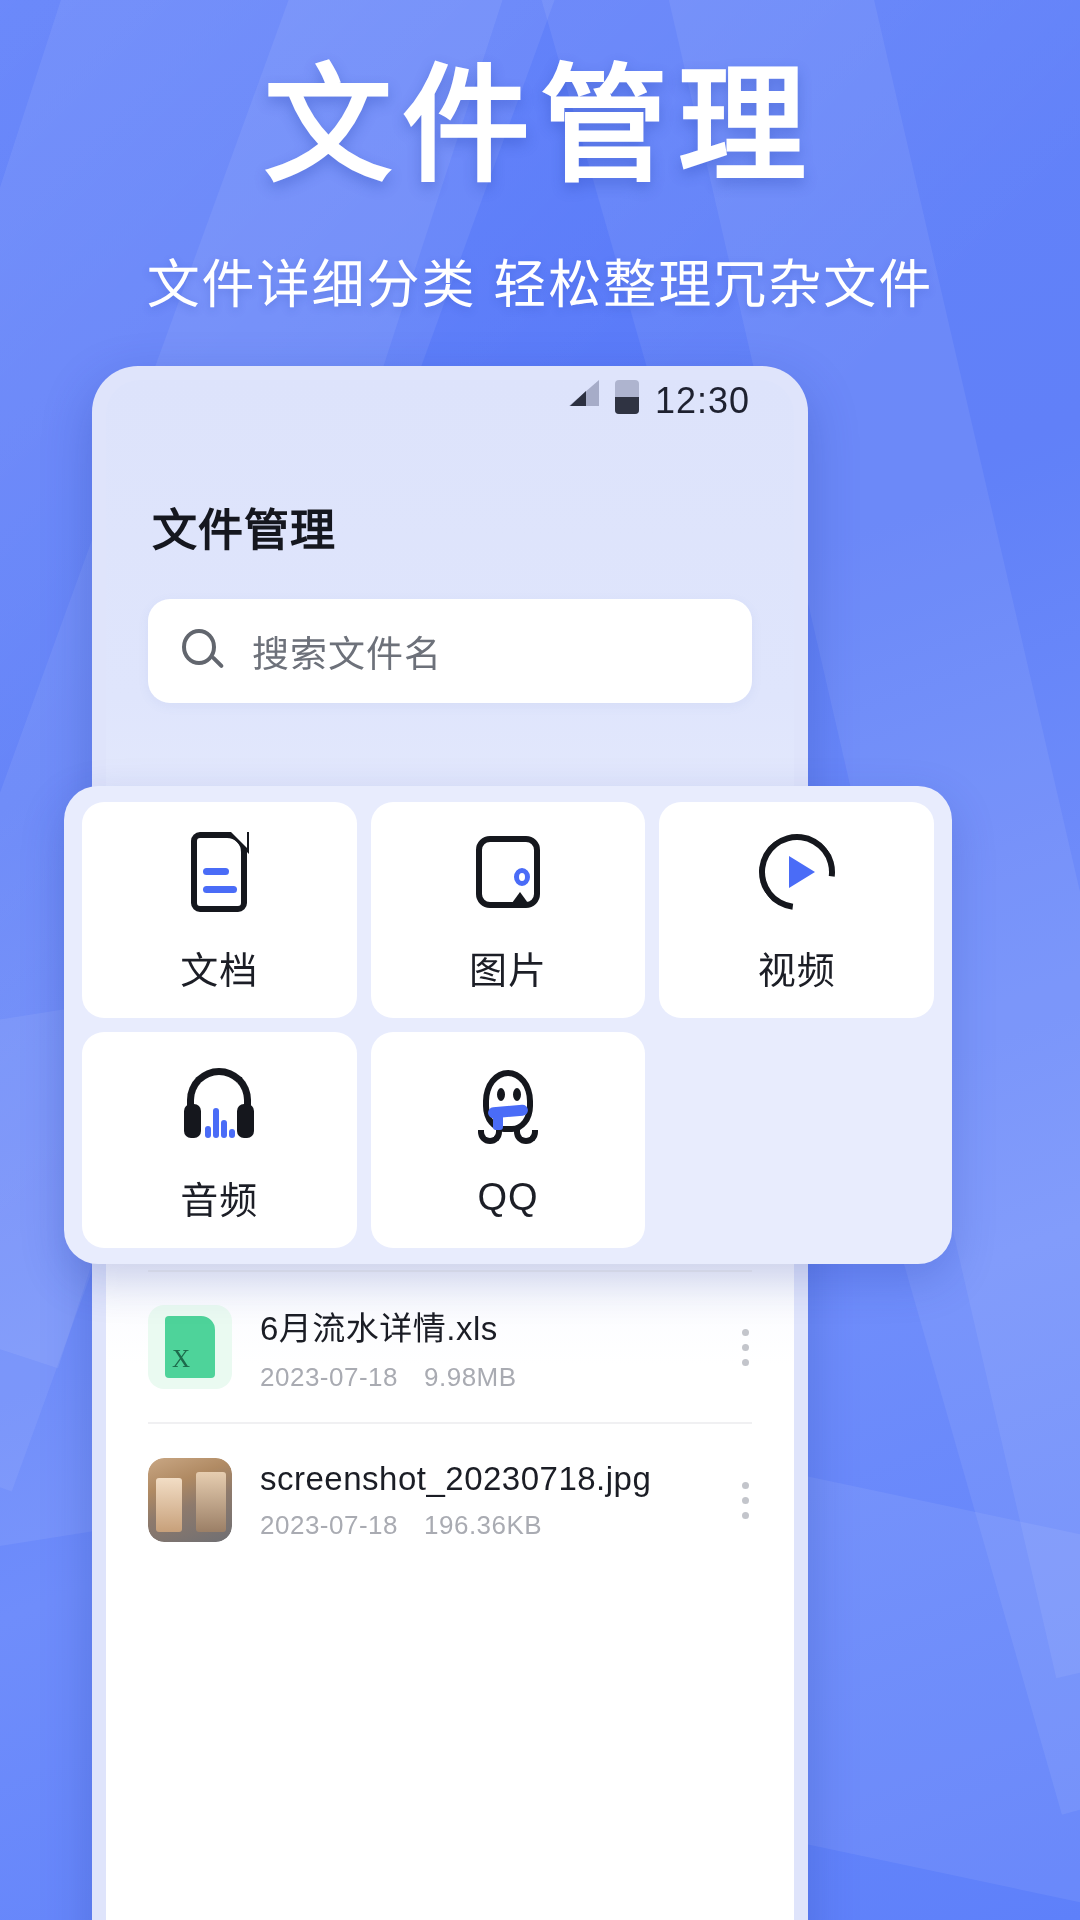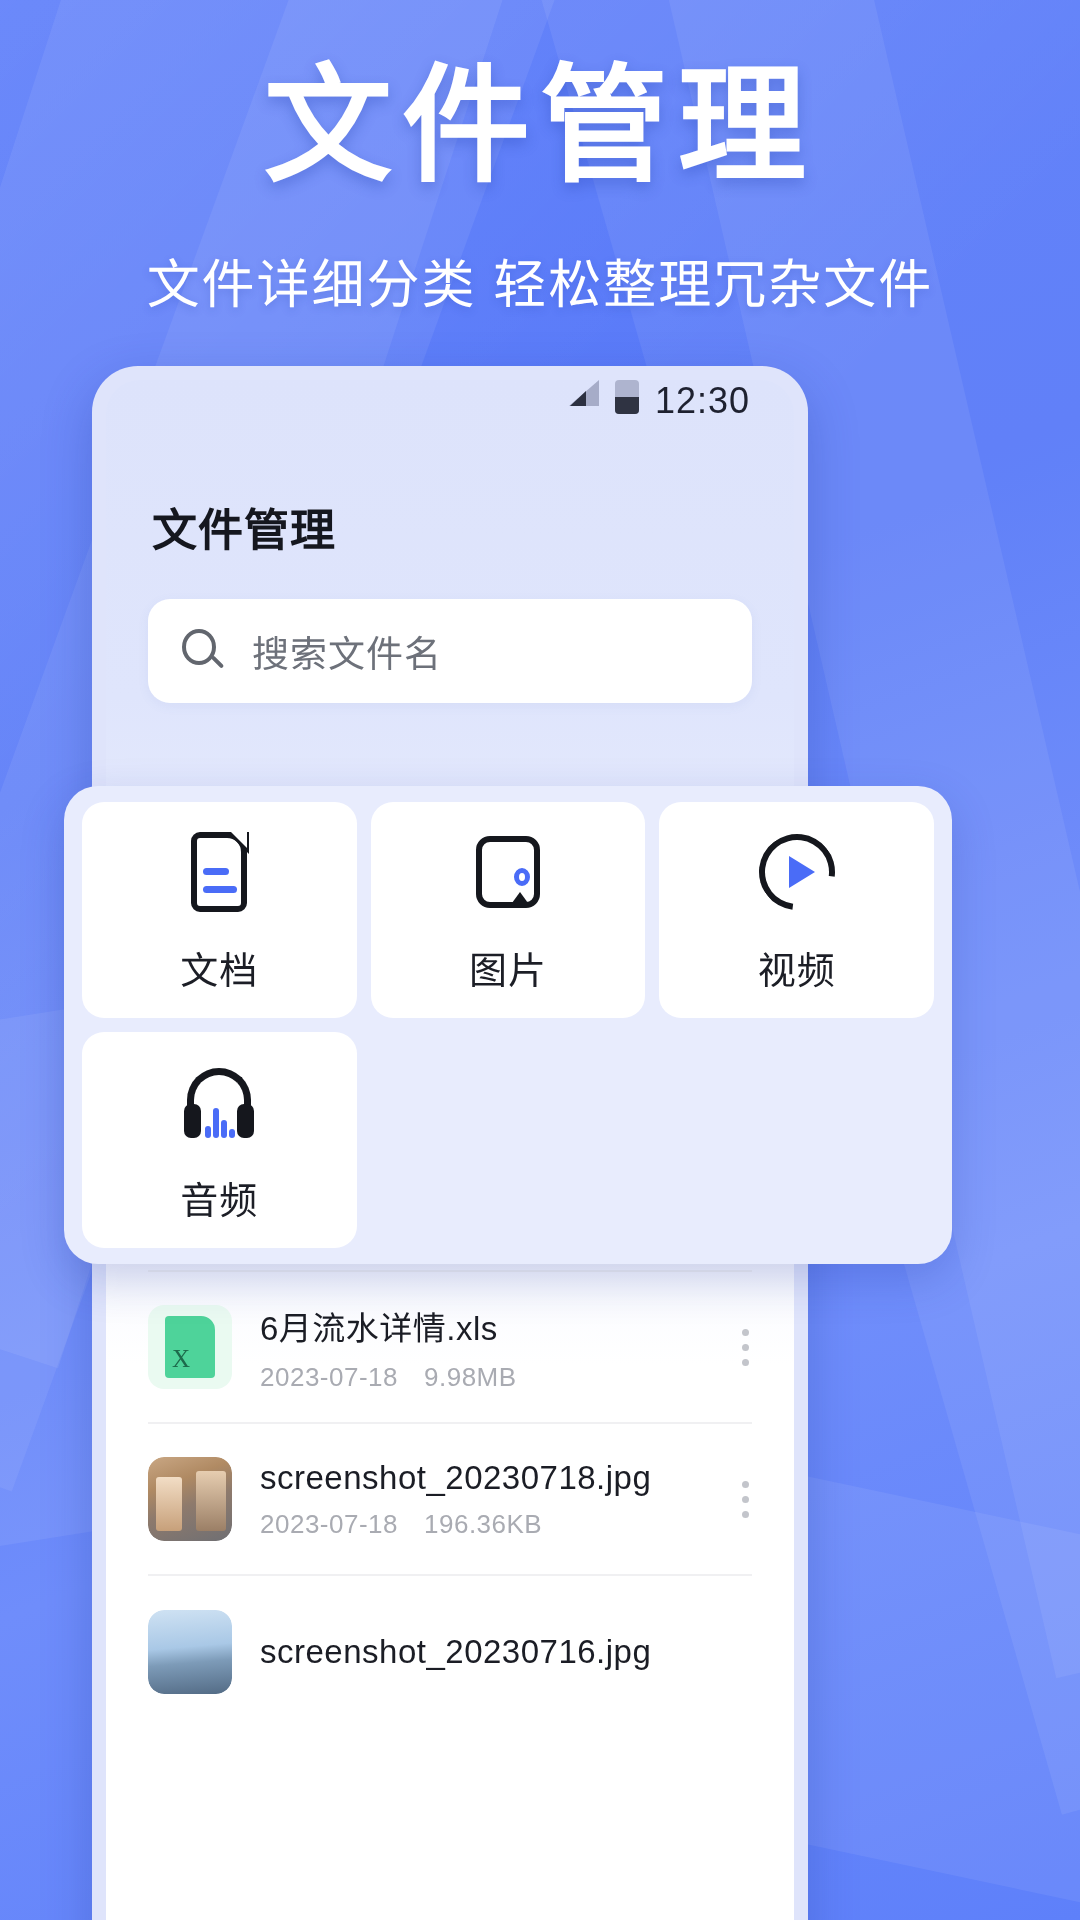--- a/index.html
+++ b/index.html
@@ -410,28 +410,20 @@
             <span>2023-07-18</span><span class="gap"></span><span>196.36KB</span>
           </span>
         </span>
         <span class="dots">
             <i></i>
             <i></i>
             <i></i>
           </span>
       </div>
 
-      <div class="file-row">
-        <span class="file-thumb thumb-img">
-          <span class="pic2"></span>
-        </span>
-        <span class="file-meta">
-          <span class="file-name" style="display:block">screenshot_20230716.jpg</span>
-        </span>
-      </div>
 
     </div>
   </div>
 </div>
 
 <div class="cat-panel">
 
   <div class="cat-card">
     <span class="cat-icon ic-doc">
       <span class="page"></span>
@@ -470,15 +462,27 @@
       <span class="wave">
           <b></b>
           <b></b>
           <b></b>
           <b></b>
         </span>
     </span>
     <span class="cat-label">音频</span>
   </div>
 
+  <div class="cat-card">
+    <span class="cat-icon ic-qq">
+      <span class="body"></span>
+        <span class="eyeL"></span>
+        <span class="eyeR"></span>
+      <span class="scarf"></span>
+        <span class="tie"></span>
+      <span class="footL"></span>
+        <span class="footR"></span>
+    </span>
+    <span class="cat-label">QQ</span>
+  </div>
 
 
 </div>
 
 </body></html>

